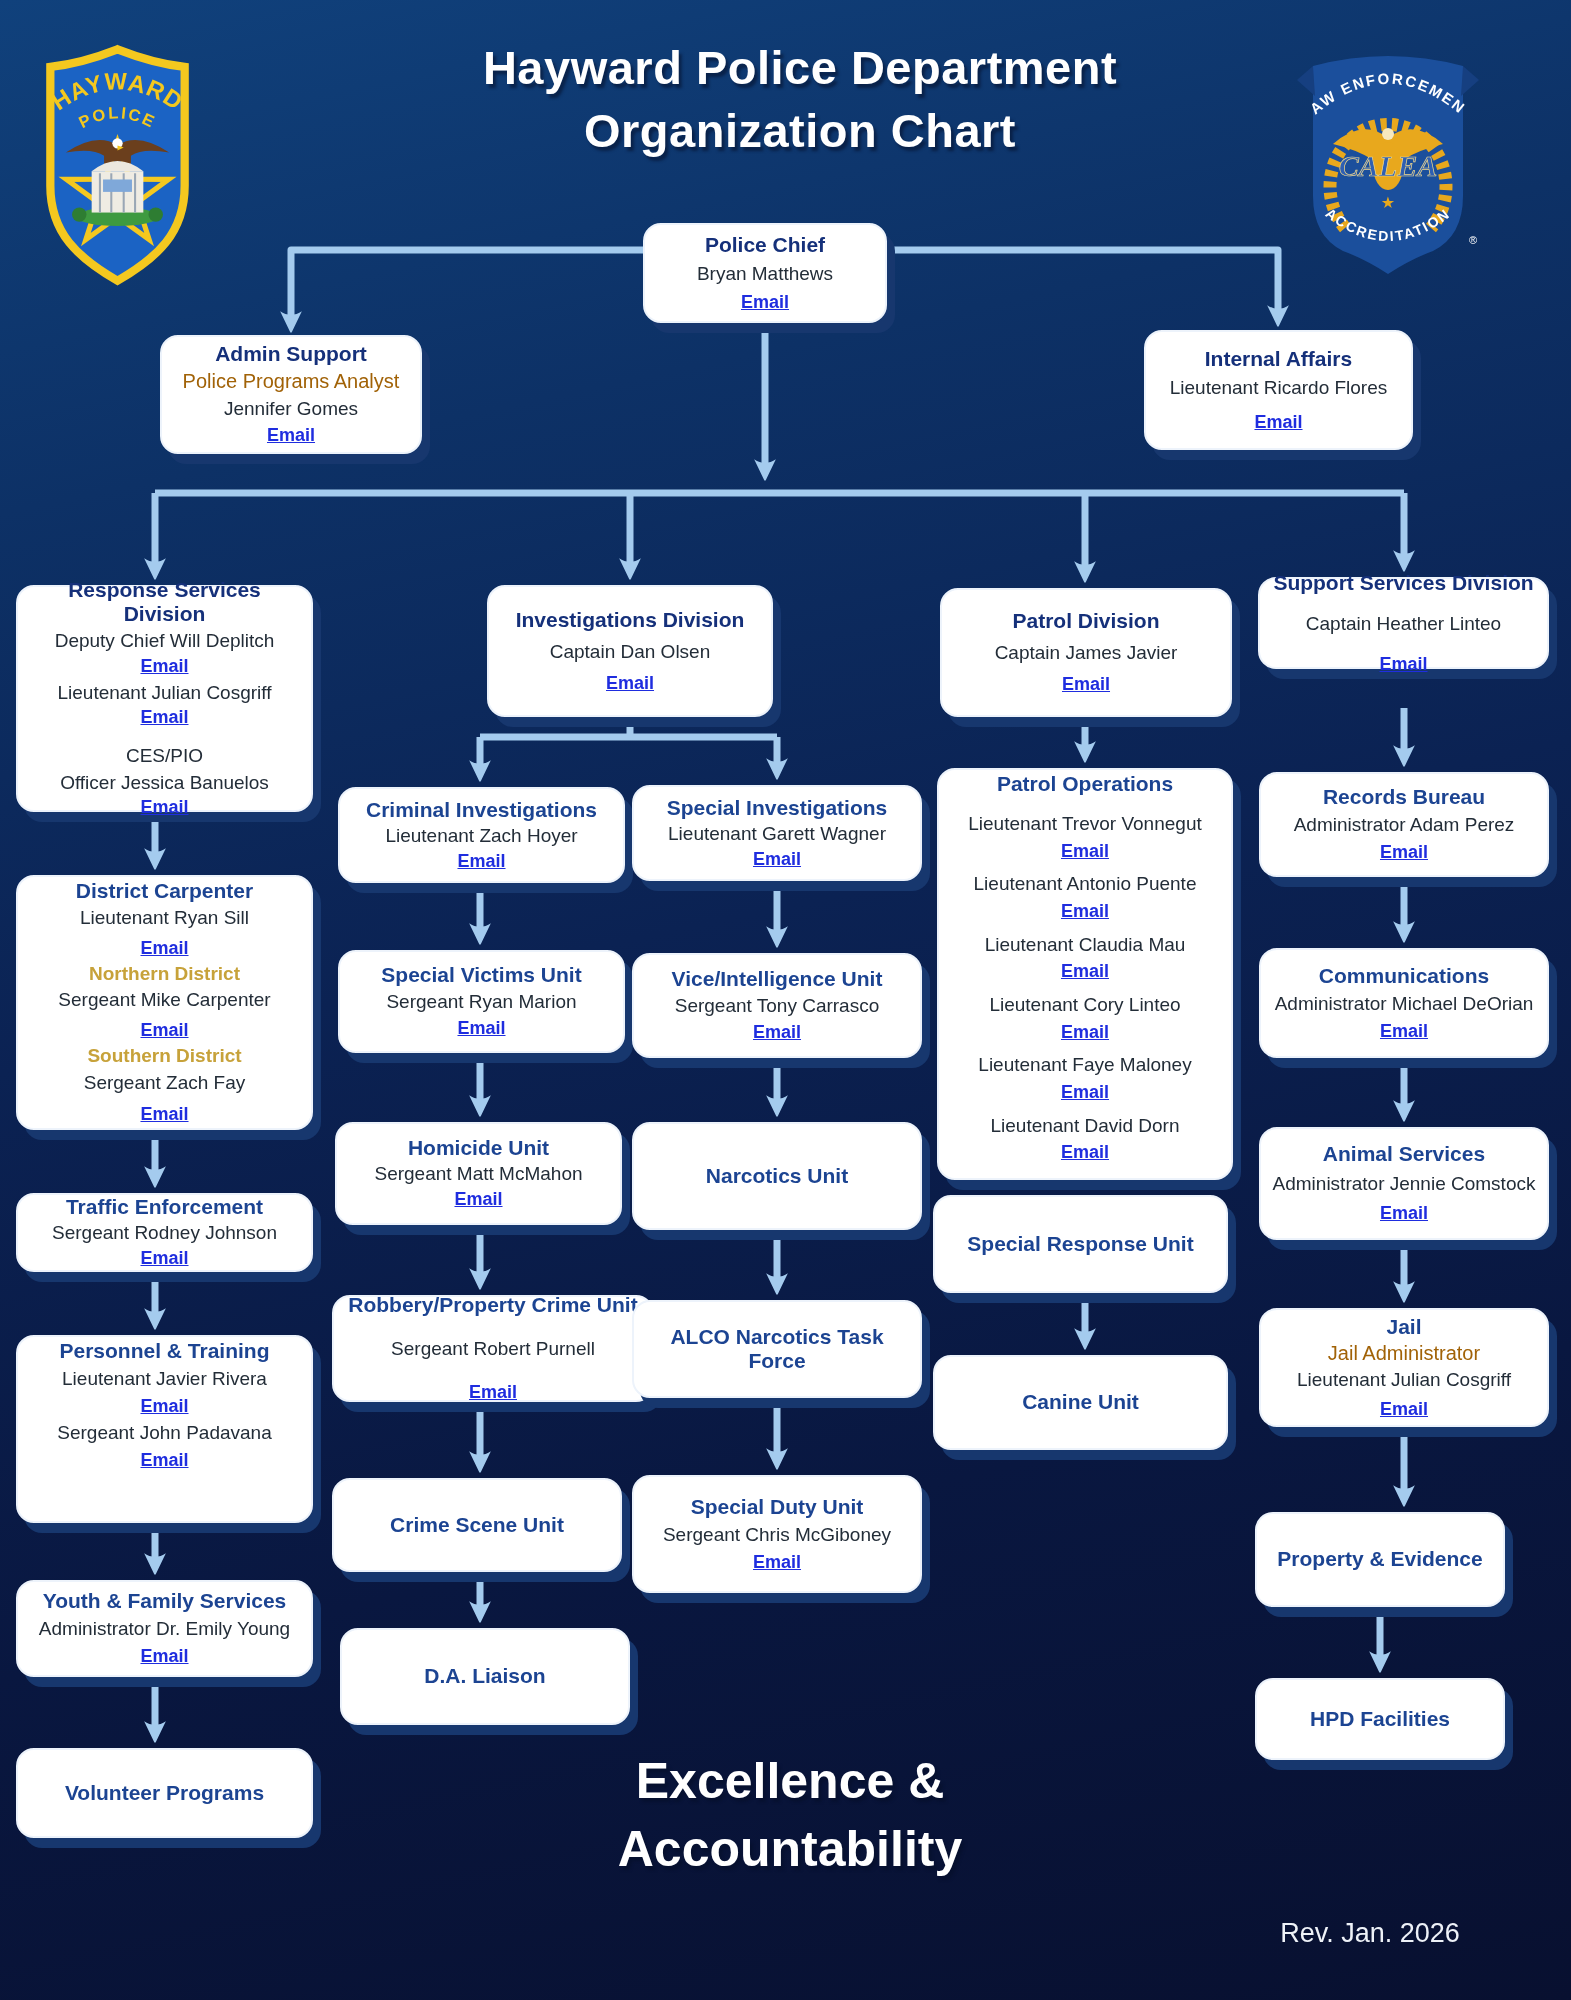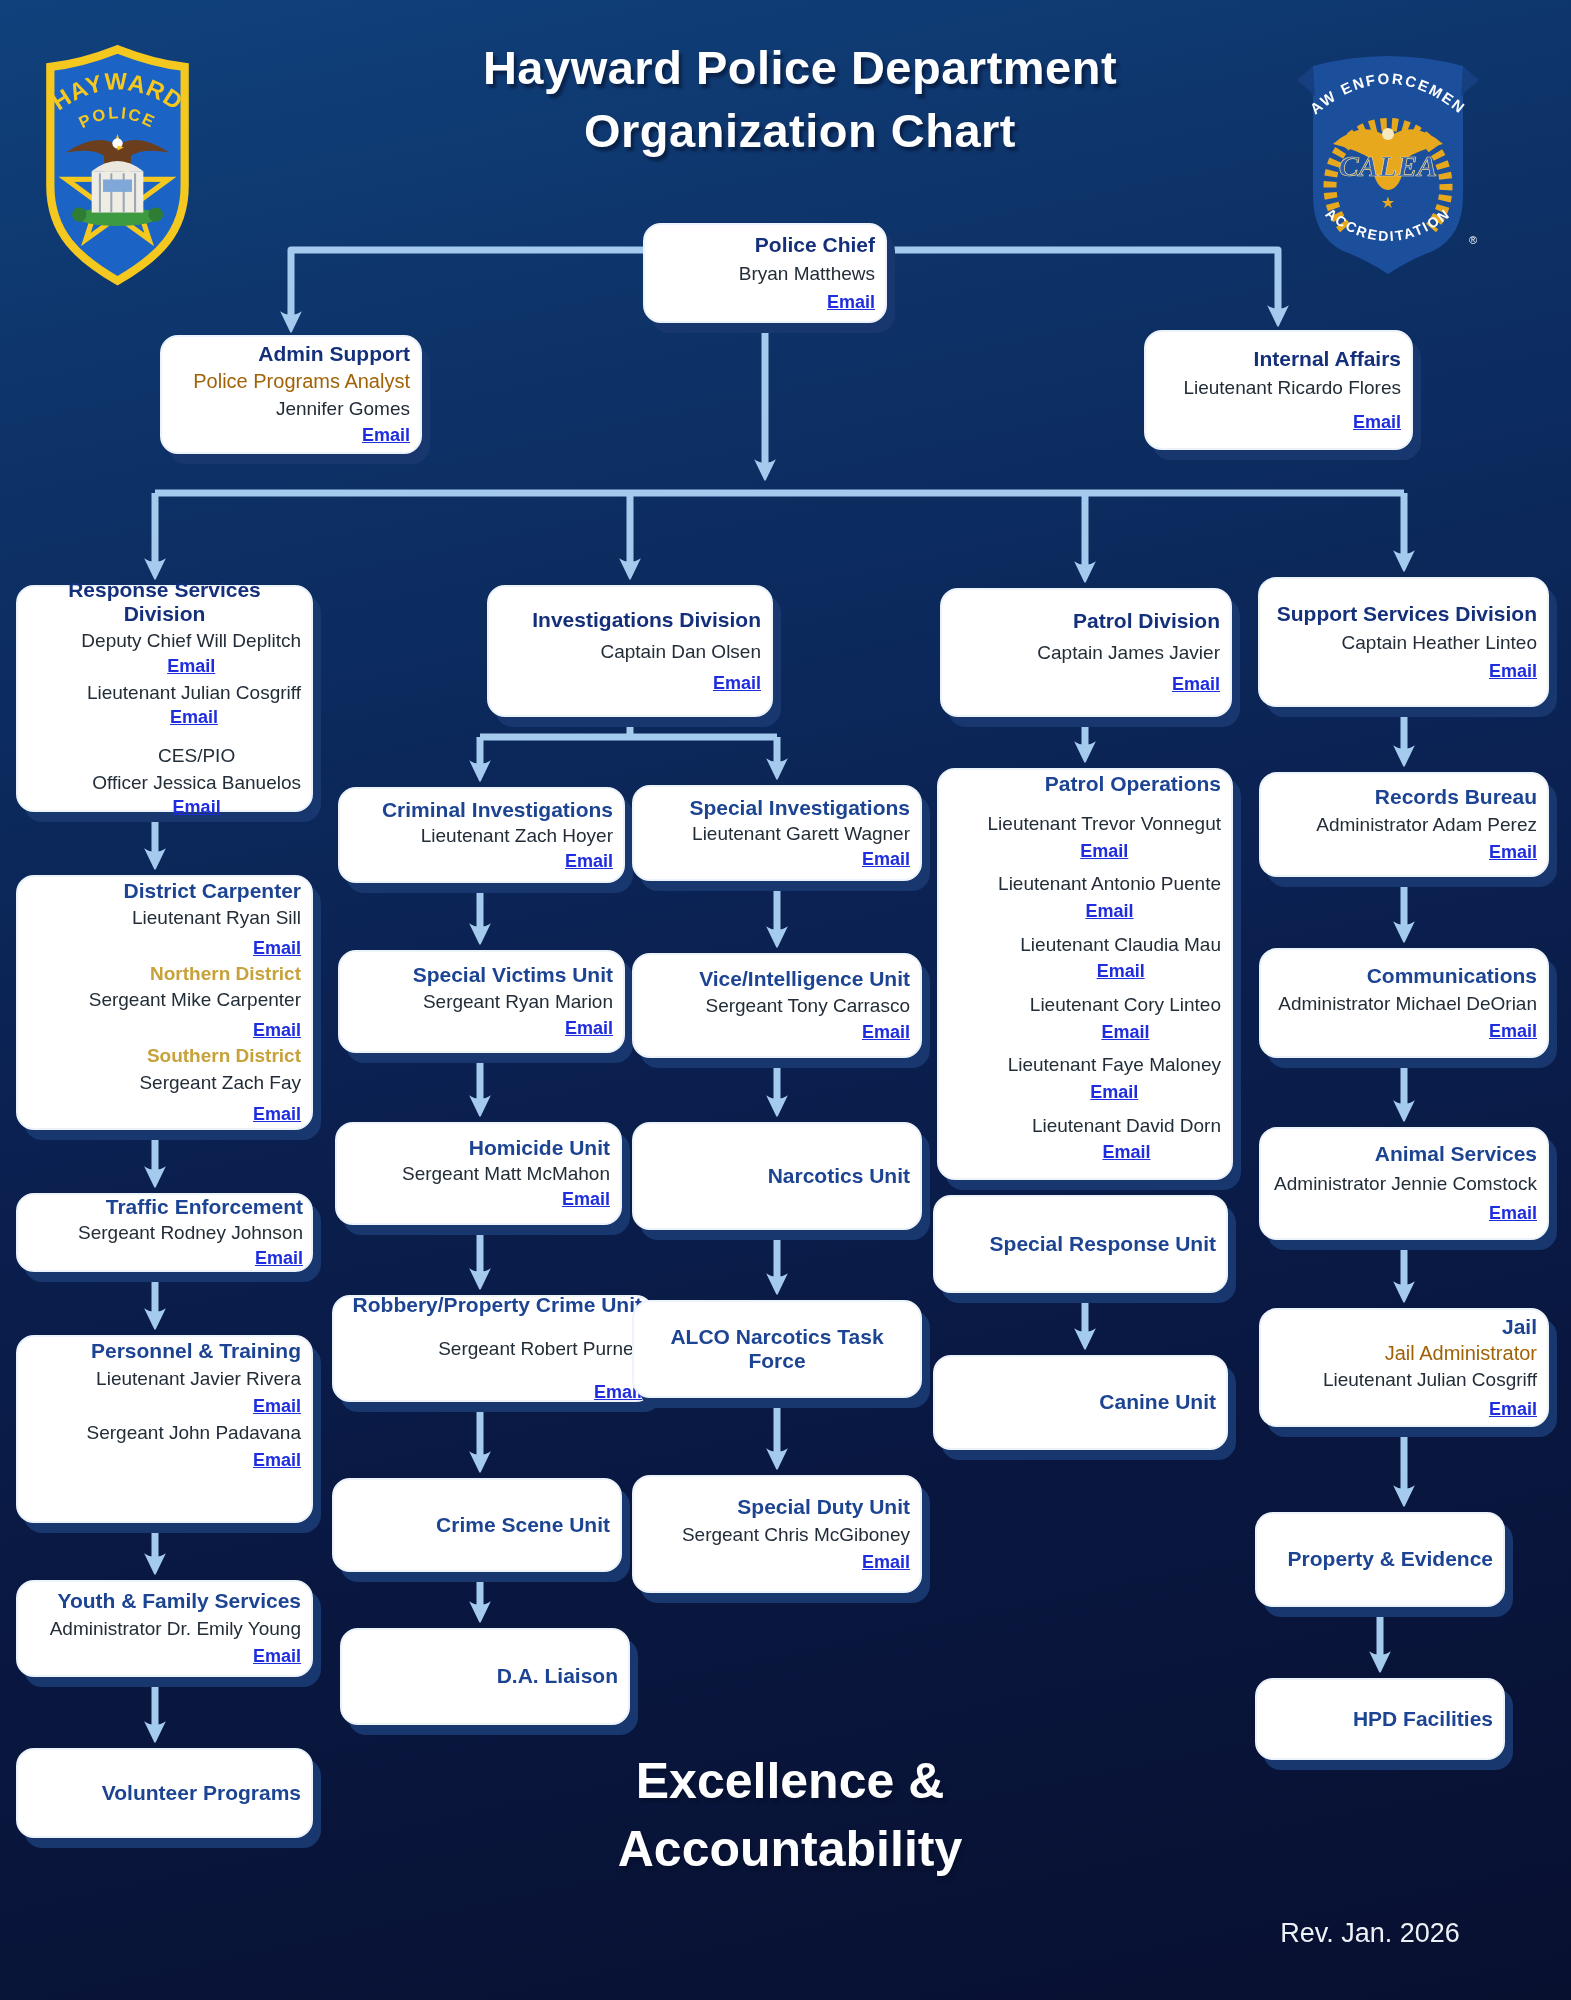--- a/index.html
+++ b/index.html
@@ -19,21 +19,21 @@
     text-shadow:3px 4px 3px rgba(5,15,40,.55);
   }
   .rev{
     position:absolute;left:1220px;top:1918px;width:300px;text-align:center;
     color:#eef2f8;font-size:27px;font-weight:400;
   }
   #wires{position:absolute;left:0;top:0;pointer-events:none;}
   .bx{
     position:absolute;background:#ffffff;border:2px solid #edf3fb;border-radius:18px;
     box-shadow:8px 10px 0 #17376e;
-    display:flex;flex-direction:column;align-items:flex-end;justify-content:center;
+    display:flex;flex-direction:column;align-items:center;justify-content:center;
     text-align:center;padding:8px 10px;box-sizing:border-box;gap:5px;
   }
   .bt{font-weight:700;font-size:21px;color:#1c4492;line-height:1.15;}
   .top .bt{color:#15307a;}
   .bp{font-size:19px;color:#232d38;line-height:1.3;}
   .rr{font-size:20px;color:#a16207;line-height:1.25;}
   .be{font-size:18px;font-weight:700;color:#1f2ddf;text-decoration:underline;cursor:pointer;line-height:1.2;}
   .bg{font-size:19px;font-weight:700;color:#c7a23a;line-height:1.2;}
   .grp{display:flex;flex-direction:column;gap:4px;align-items:center;}
   .tight{gap:2px;padding:4px 8px;}
@@ -319,21 +319,21 @@
   </div>
 
   <div class="bx" style="left:933px;top:1195px;width:295px;height:98px">
     <div class="bt">Special Response Unit</div>
   </div>
 
   <div class="bx" style="left:933px;top:1355px;width:295px;height:95px">
     <div class="bt">Canine Unit</div>
   </div>
 
-  <div class="bx top" style="left:1258px;top:577px;width:291px;height:130px;gap:5px">
+  <div class="bx top" style="left:1258px;top:577px;width:291px;height:92px;gap:17px">
     <div class="bt">Support Services Division</div>
     <div class="bp">Captain Heather Linteo</div>
     <a class="be">Email</a>
   </div>
 
   <div class="bx" style="left:1259px;top:772px;width:290px;height:105px;gap:4px">
     <div class="bt">Records Bureau</div>
     <div class="bp">Administrator Adam Perez</div>
     <a class="be">Email</a>
   </div>

